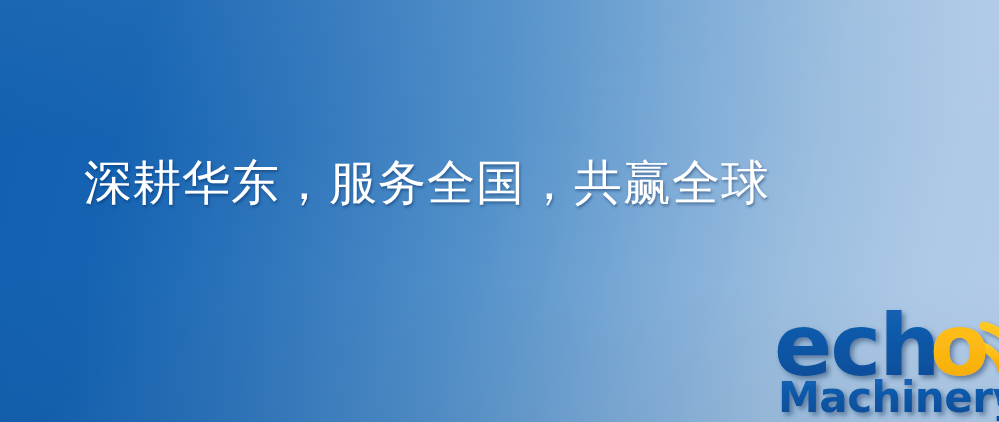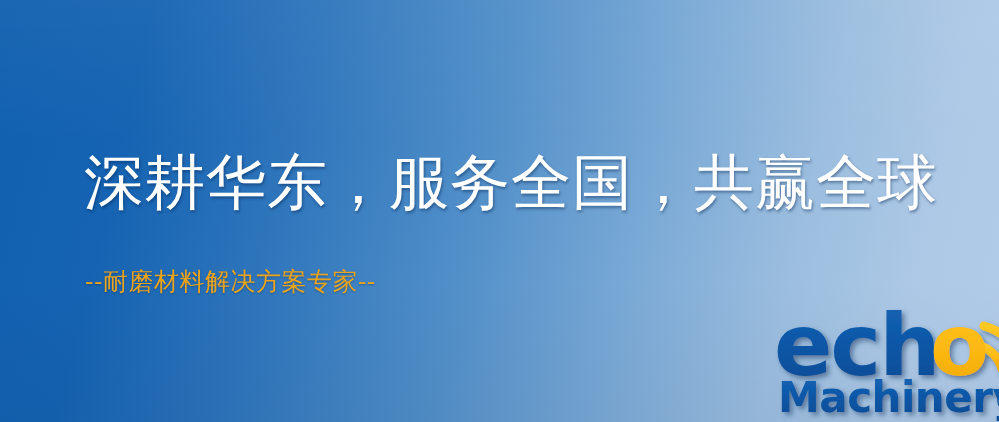--- a/index.html
+++ b/index.html
@@ -38,21 +38,21 @@
         rgba(0,20,60,0.05) 100%);
     pointer-events: none;
   }
 
   
   .headline {
     position: absolute;
     left: 84px;
     top: 151px;
     font-family: "DejaVu Serif", "Liberation Serif", serif;
-    font-size: 60px;
+    font-size: 48px;
     line-height: 62px;
     color: #ffffff;
     letter-spacing: 1px;
     white-space: nowrap;
     text-shadow: 1px 2px 3px rgba(0, 34, 80, 0.45);
   }
 
   
   .subtitle {
     position: absolute;
@@ -84,21 +84,20 @@
 </style>
 </head>
 <body>
 
 <div class="banner">
 
   <div class="banner-sheen"></div>
 
   <div class="headline">深耕华东，服务全国，共赢全球</div>
 
-  <div class="subtitle">--耐磨材料解决方案专家--</div>
 
   <div class="logo">
     <svg width="255" height="126" viewBox="0 0 255 126" xmlns="http://www.w3.org/2000/svg">
       <defs>
         <filter id="logoShadow" x="-25%" y="-25%" width="160%" height="160%">
           <feDropShadow dx="3" dy="3" stdDeviation="2.4" flood-color="#0a2d58" flood-opacity="0.5"></feDropShadow>
         </filter>
         <linearGradient id="blueFace" x1="0" y1="0" x2="0" y2="1">
           <stop offset="0%" stop-color="#1565b8"></stop>
           <stop offset="45%" stop-color="#0f58a8"></stop>

